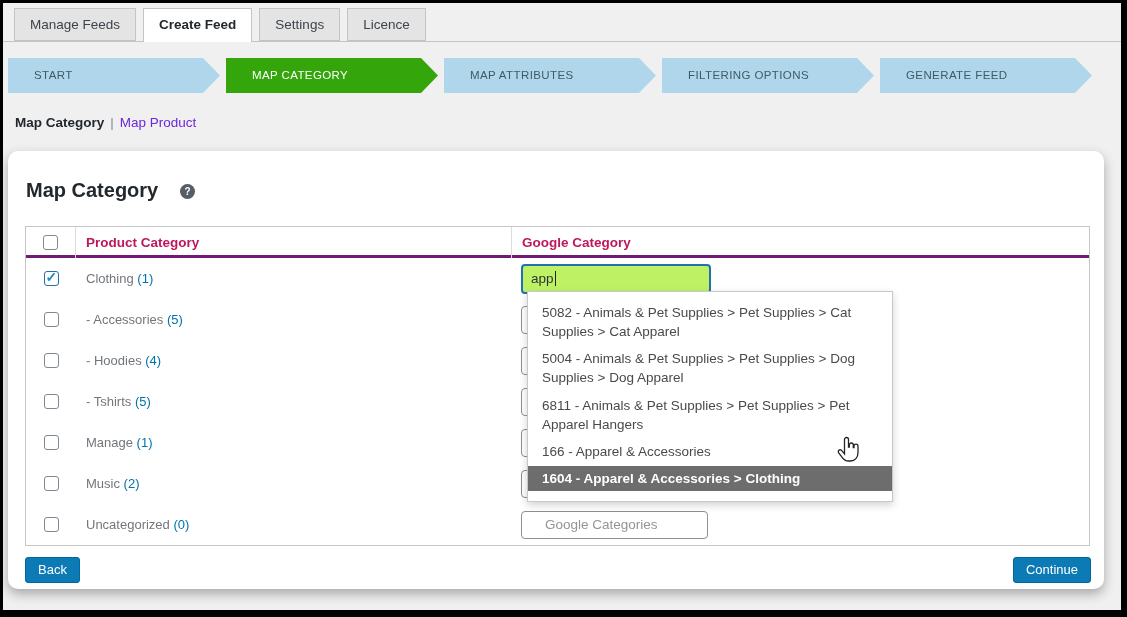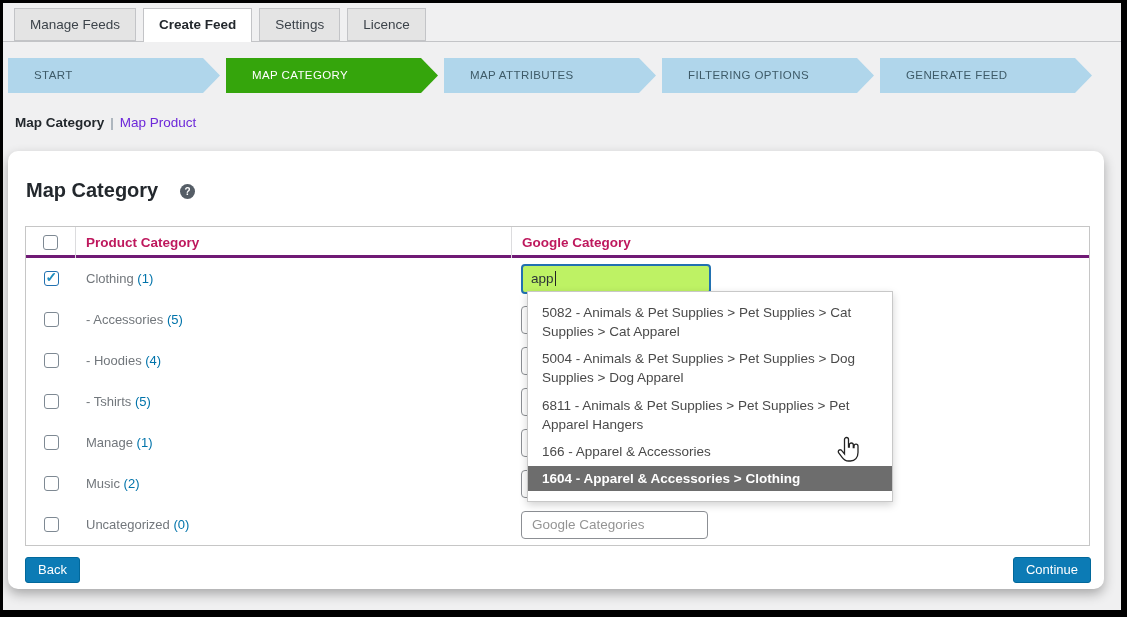--- a/index.html
+++ b/index.html
@@ -50,21 +50,21 @@
   .cbcell { display:flex; justify-content:center; }
   .cb { width:15px; height:15px; border:1px solid #7e8993; border-radius:3px; background:#fff;
         position:relative; cursor:pointer; }
   .cb.checked { border-color:#2271b1; }
   .cb.checked::after { content:"\2713"; position:absolute; left:1px; top:-3px;
         color:#1e8cbe; font-size:14px; font-weight:bold; }
   .cat { padding-left:10px; font-size:13px; color:#72777c; }
   .cat .count { color:#0073aa; }
   .gcell { padding-left:9px; }
   .ginput { width:187px; height:28px; border:1px solid #8c8f94; border-radius:4px;
-            padding:0 10px; font-size:13.5px; color:#2c3338; background:#fff;
+            padding:0 23px; font-size:13.5px; color:#2c3338; background:#fff;
             font-family:"Liberation Sans", sans-serif; }
   .ginput::placeholder { color:#949494; opacity:1; }
   .finput { width:190px; height:30px; border:2px solid #2271b1; border-radius:4px; background:#bef264;
             display:flex; align-items:center; padding:0 8px; font-size:13.5px; color:#2c3338; cursor:text; }
   .caret { width:1px; height:15px; background:#222; margin-left:1px; }
 
   
   .btn { position:absolute; height:26px; line-height:24px; padding:0 12px; background:#0c7bb5;
          color:#fff; border:1px solid #01689b; border-radius:3px; font-size:13px; cursor:pointer;
          font-family:"Liberation Sans", sans-serif; }

